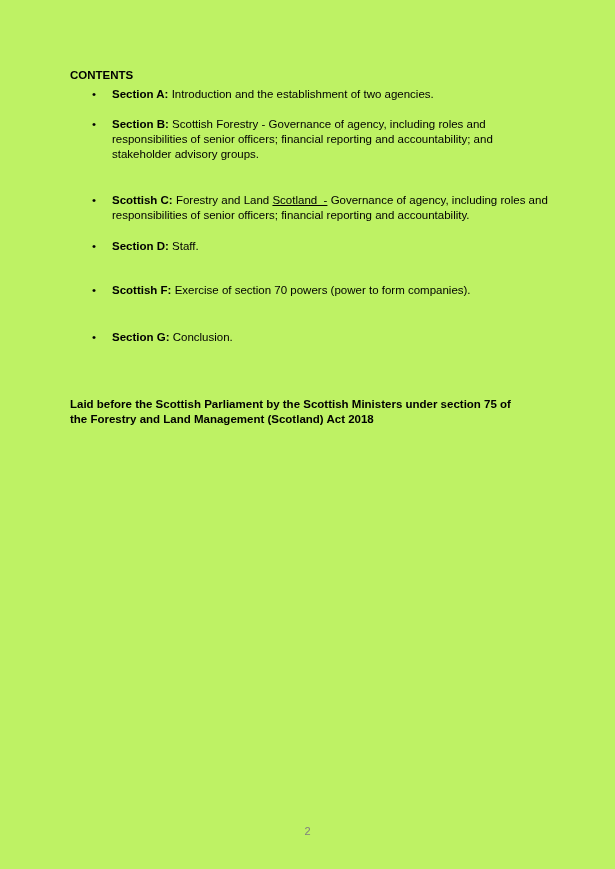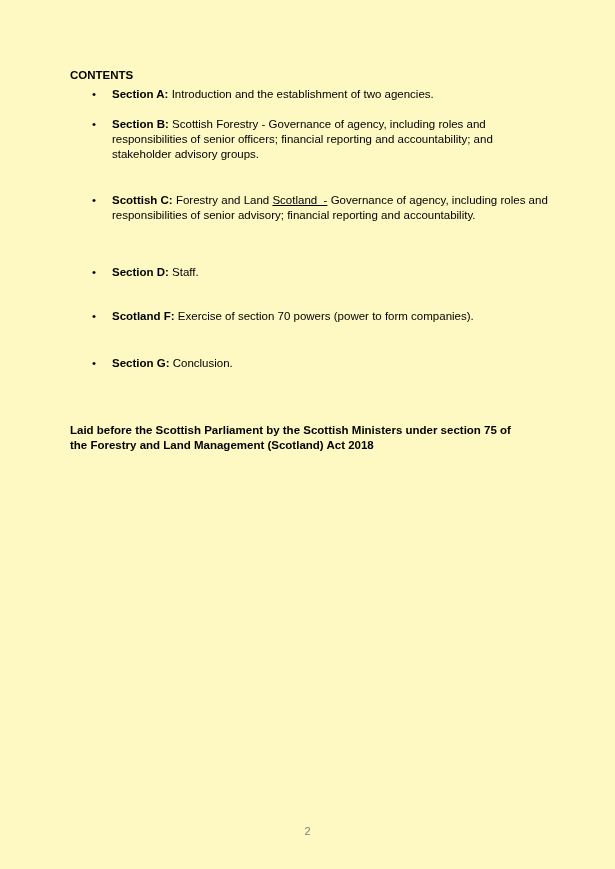--- a/index.html
+++ b/index.html
@@ -4,21 +4,21 @@
 <style>
   html, body {
     margin: 0;
     padding: 0;
     background: #ffffff;
   }
   .page {
     position: relative;
     width: 615px;
     height: 869px;
-    background: #fef9c3;
+    background: #bef264;
     font-family: "Liberation Sans", sans-serif;
     font-size: 11.5px;
     line-height: 15px;
     color: #000000;
     overflow: hidden;
     box-sizing: border-box;
   }
   .content {
     padding: 68px 61px 0 70px;
     box-sizing: border-box;
@@ -39,21 +39,21 @@
   }
   ul.contents-list li::before {
     content: "\2022";
     position: absolute;
     left: 22px;
     top: 0;
   }
   li.item-a { margin-top: 4px; }
   li.item-b { margin-top: 15px; }
   li.item-c { margin-top: 31px; }
-  li.item-d { margin-top: 42px; }
+  li.item-d { margin-top: 16px; }
   li.item-e { margin-top: 33px; }
   li.item-f { margin-top: 29px; }
   li.item-g { margin-top: 32px; }
   .lbl { font-weight: bold; }
   .u { text-decoration: underline; }
   .laid-before {
     margin: 52px 0 0 0;
     max-width: 450px;
     font-weight: bold;
   }
@@ -83,31 +83,31 @@
       </li>
 
       <li class="item-b">
         <span class="lbl">Section B:</span>
         <span>Scottish Forestry - Governance of agency, including roles and responsibilities of senior officers; financial reporting and accountability; and stakeholder advisory groups.</span>
       </li>
 
       <li class="item-c">
         <span class="lbl">Scottish C:</span>
         <span>Forestry and Land </span><span class="u">Scotland&nbsp; -</span>
-        <span>Governance of agency, including roles and responsibilities of senior advisory; financial reporting and accountability.</span>
+        <span>Governance of agency, including roles and responsibilities of senior officers; financial reporting and accountability.</span>
       </li>
 
       <li class="item-d">
         <span class="lbl">Section D:</span>
         <span>Staff.</span>
       </li>
 
 
       <li class="item-f">
-        <span class="lbl">Scotland F:</span>
+        <span class="lbl">Scottish F:</span>
         <span>Exercise of section 70 powers (power to form companies).</span>
       </li>
 
       <li class="item-g">
         <span class="lbl">Section G:</span>
         <span>Conclusion.</span>
       </li>
 
     </ul>
 

